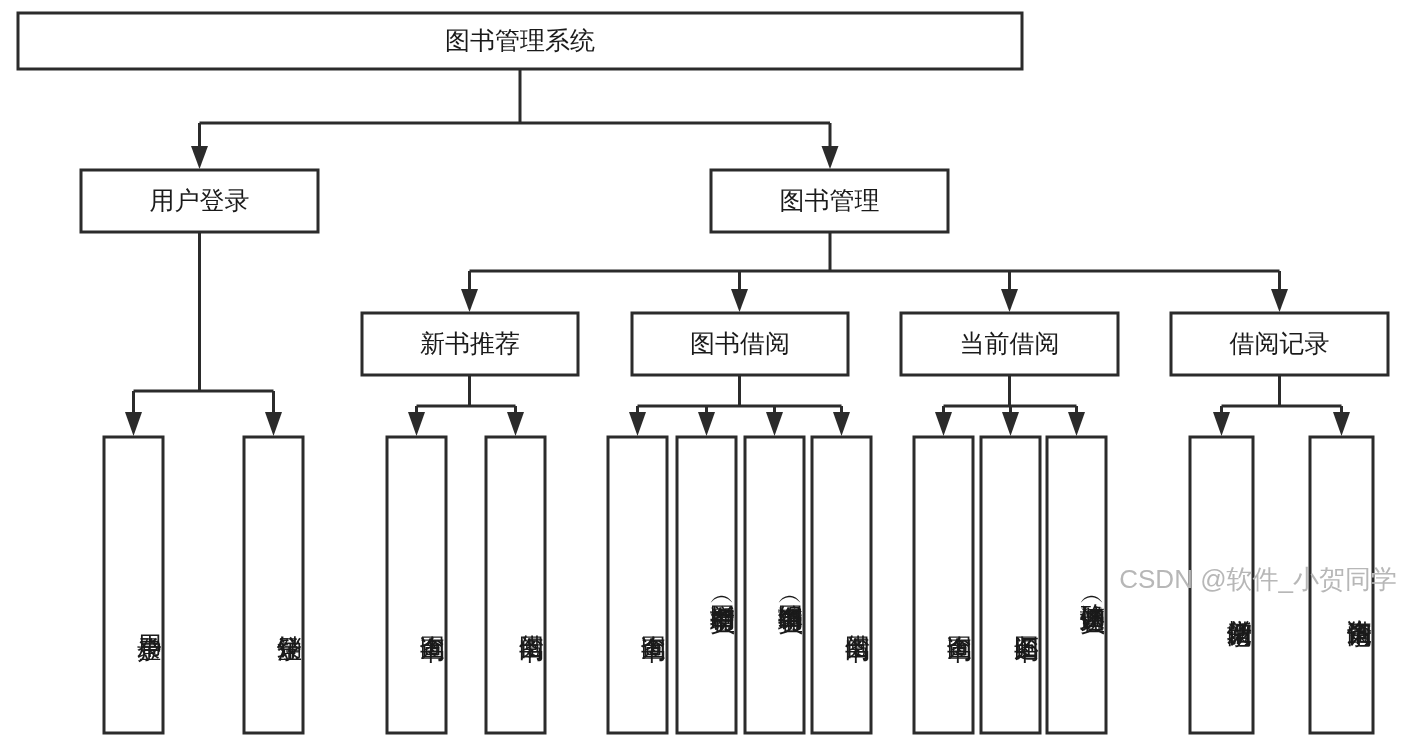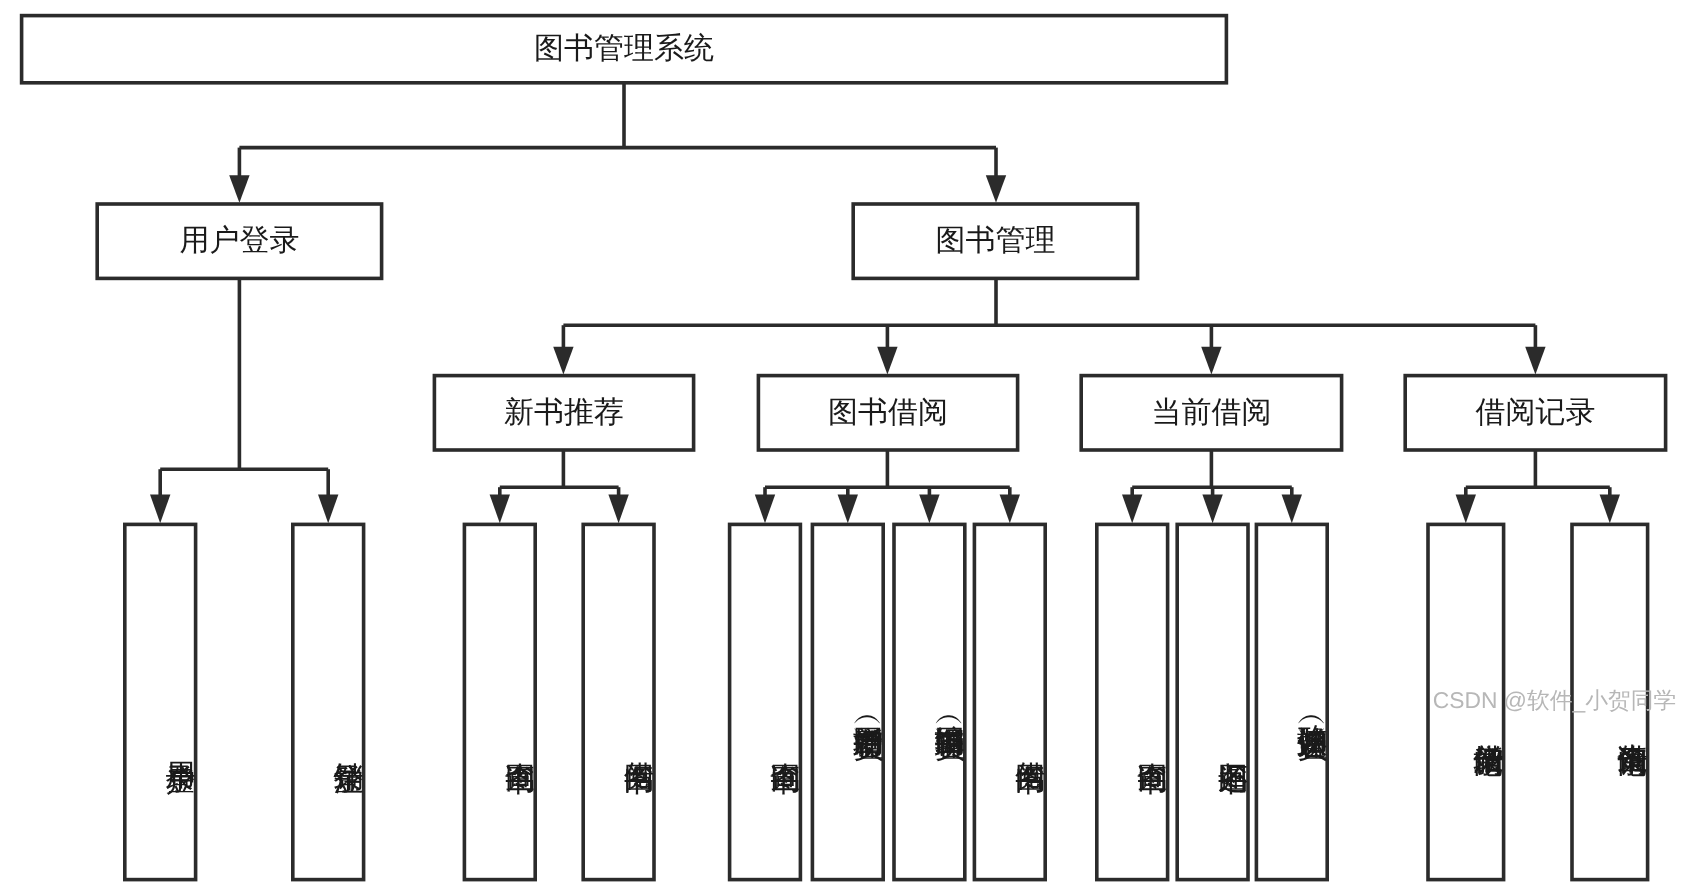--- a/index.html
+++ b/index.html
@@ -60,21 +60,21 @@
     align-items: flex-start;
     justify-content: center;
     white-space: nowrap;
     pointer-events: none;
   }
   .watermark {
     position: absolute;
     right: 8px;
     bottom: 6px;
     font-family: "Liberation Sans", "DejaVu Sans", sans-serif;
-    font-size: 19px;
+    font-size: 26px;
     color: #b7b7b7;
     white-space: nowrap;
   }
 </style>
 </head>
 <body>
 
 <div id="diagram-root">
 
   <svg class="flow" viewBox="0 0 1405 747">

